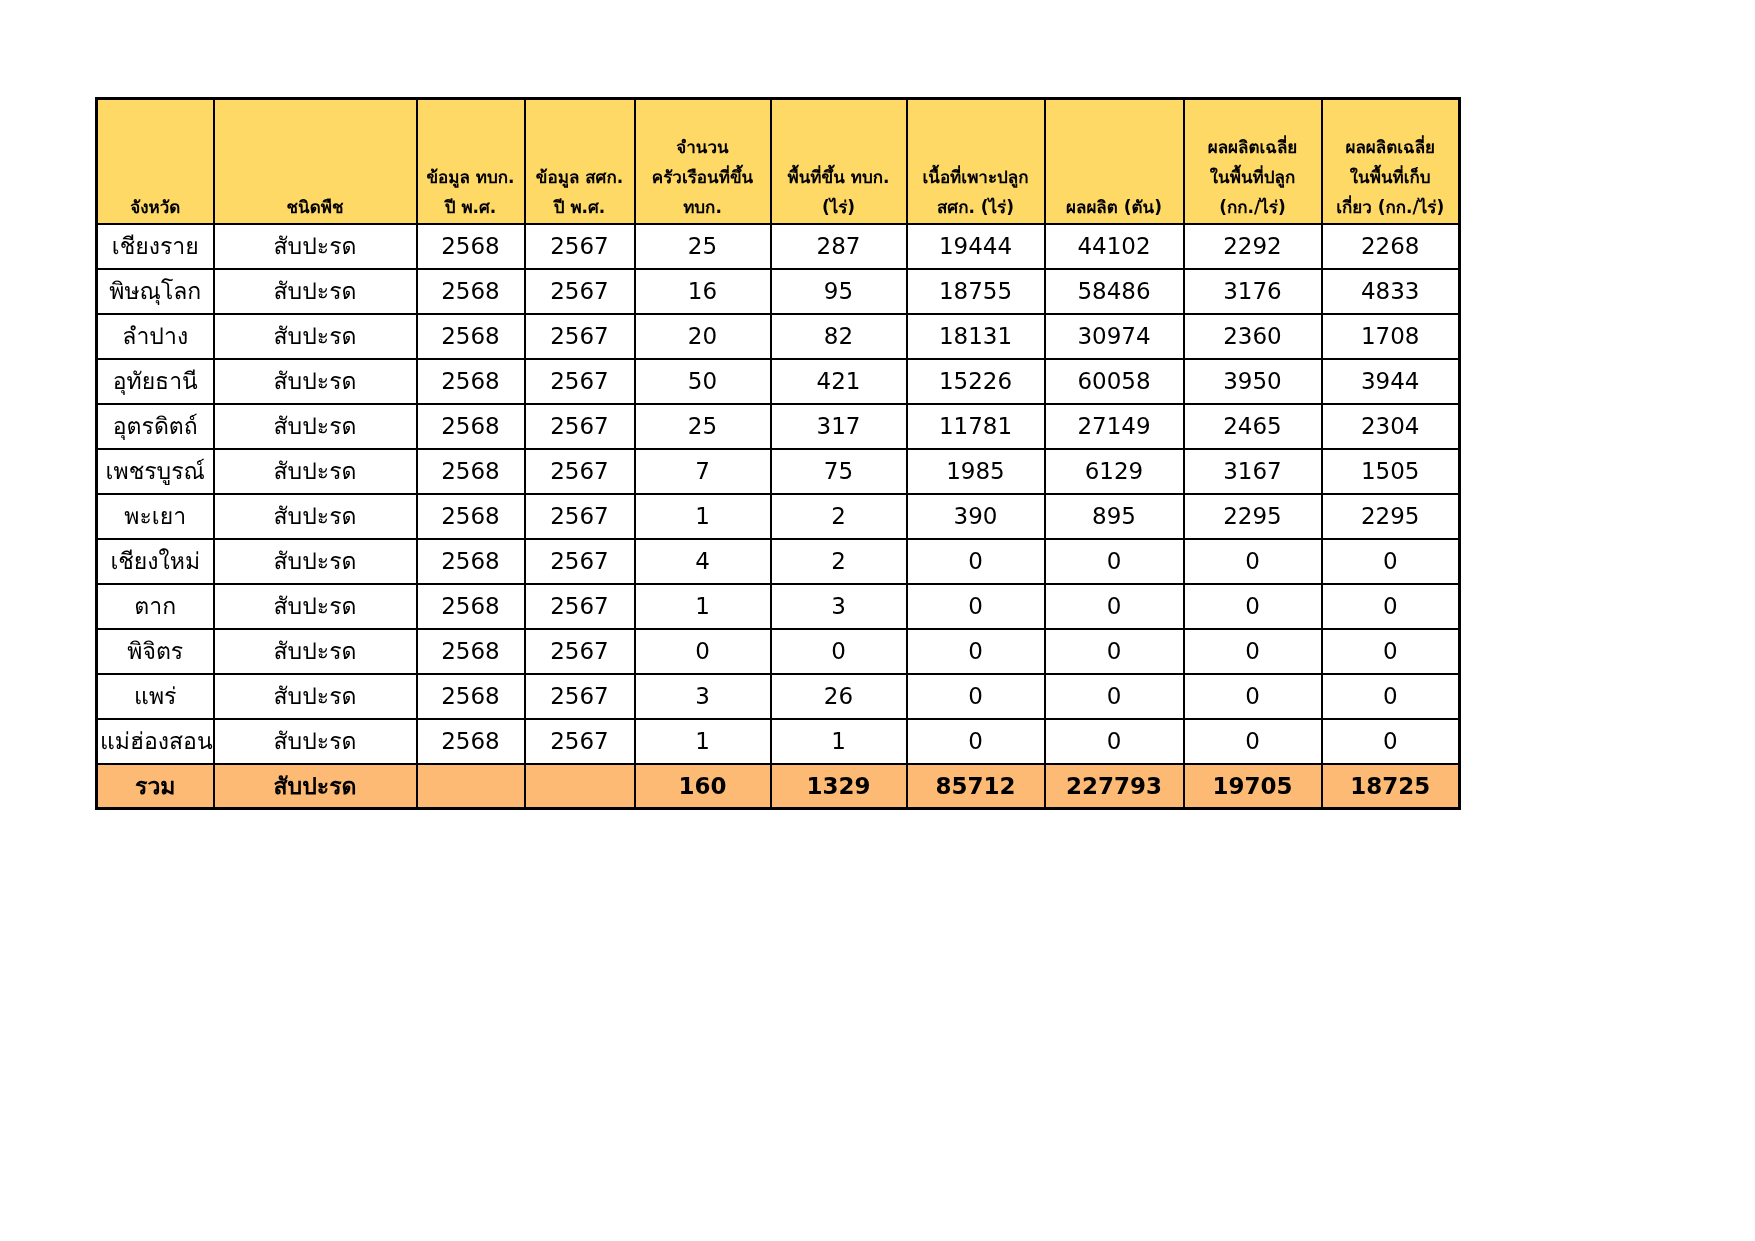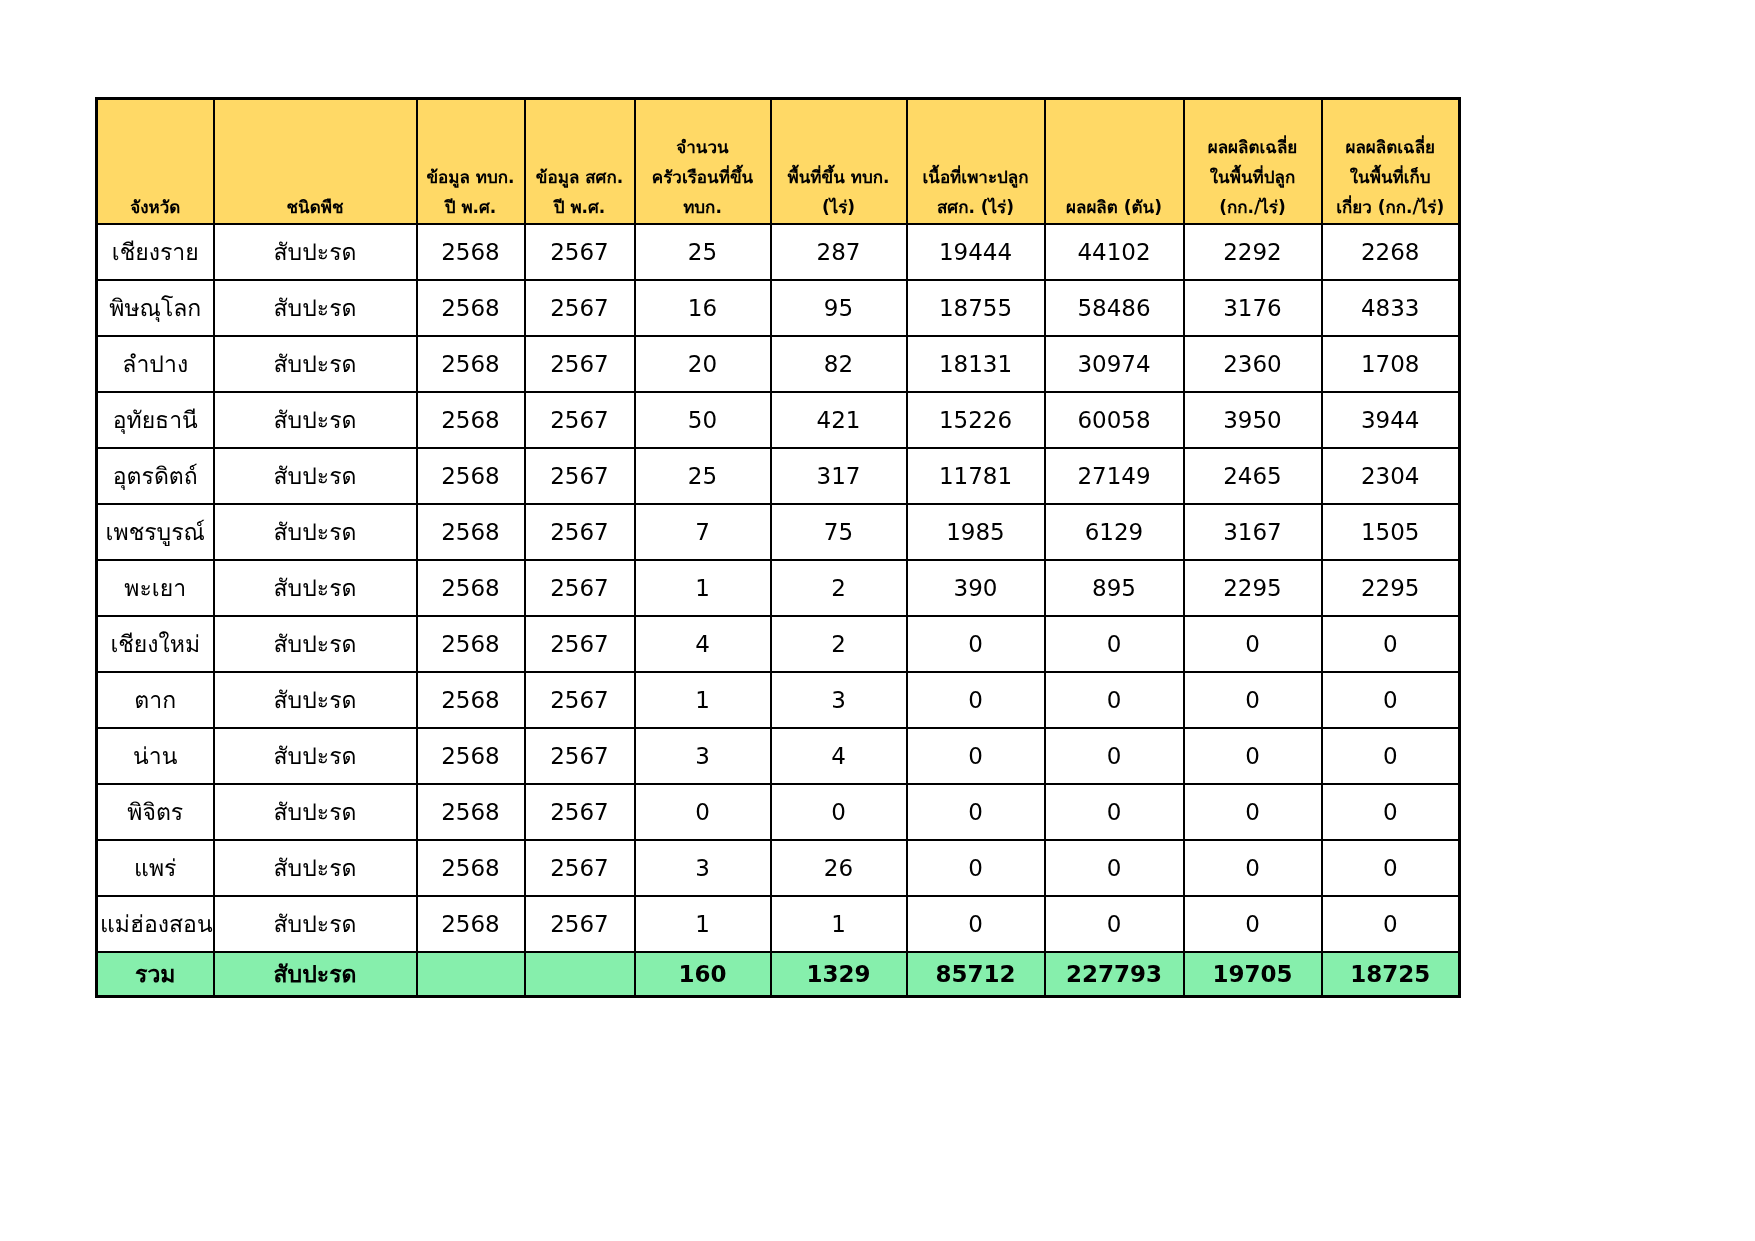--- a/index.html
+++ b/index.html
@@ -39,31 +39,31 @@
   thead th {
     font-weight: bold;
     font-size: 17px;
     line-height: 1.75;
     vertical-align: bottom;
     padding-bottom: 5px;
     white-space: pre-line;
     border-bottom: 3px solid #000000;
   }
   tbody tr {
-    height: 56px;
+    height: 45px;
     background: #ffffff;
   }
   tbody td {
     font-size: 23px;
     font-weight: normal;
     vertical-align: middle;
   }
   tfoot tr {
     height: 45px;
-    background: #86efac;
+    background: #fdba74;
   }
   tfoot td {
     font-size: 23px;
     font-weight: bold;
     vertical-align: middle;
     border-top: 3px solid #000000;
   }
 </style>
 </head>
 <body>
@@ -209,32 +209,20 @@
           <td>2568</td>
           <td>2567</td>
           <td>1</td>
           <td>3</td>
           <td>0</td>
           <td>0</td>
           <td>0</td>
           <td>0</td>
         </tr>
         <tr>
-          <td>น่าน</td>
-          <td>สับปะรด</td>
-          <td>2568</td>
-          <td>2567</td>
-          <td>3</td>
-          <td>4</td>
-          <td>0</td>
-          <td>0</td>
-          <td>0</td>
-          <td>0</td>
-        </tr>
-        <tr>
           <td>พิจิตร</td>
           <td>สับปะรด</td>
           <td>2568</td>
           <td>2567</td>
           <td>0</td>
           <td>0</td>
           <td>0</td>
           <td>0</td>
           <td>0</td>
           <td>0</td>

